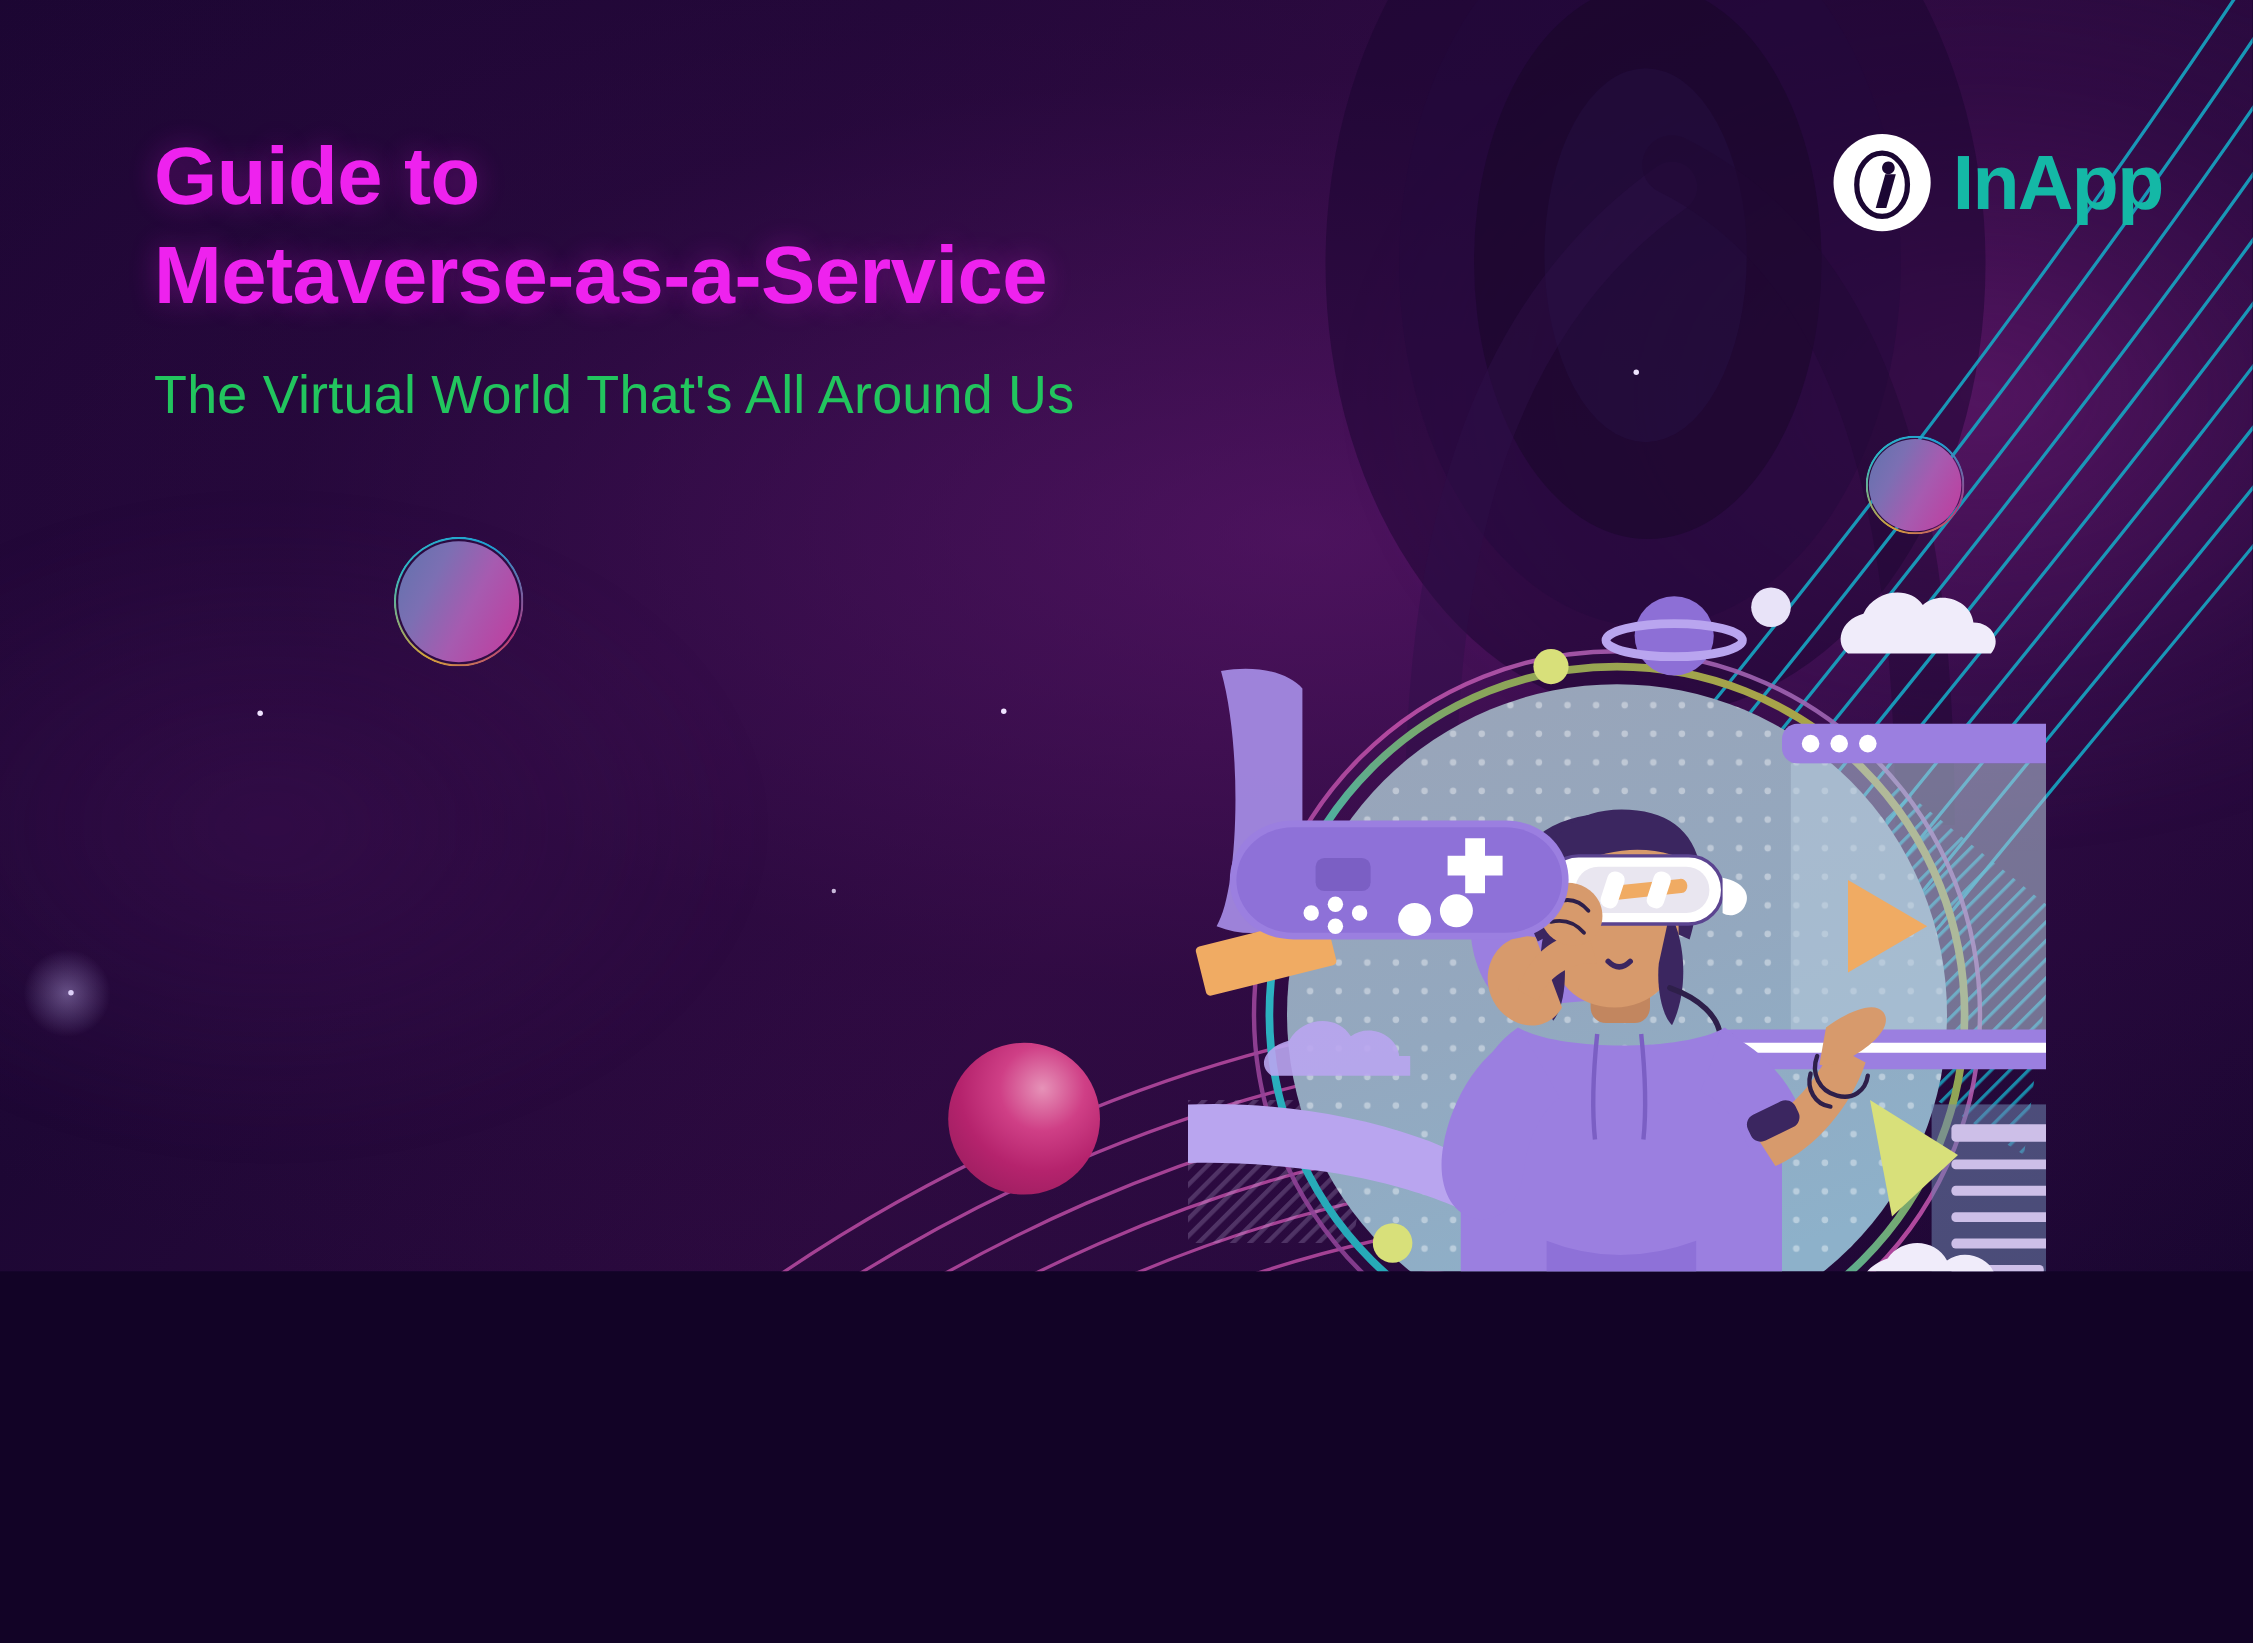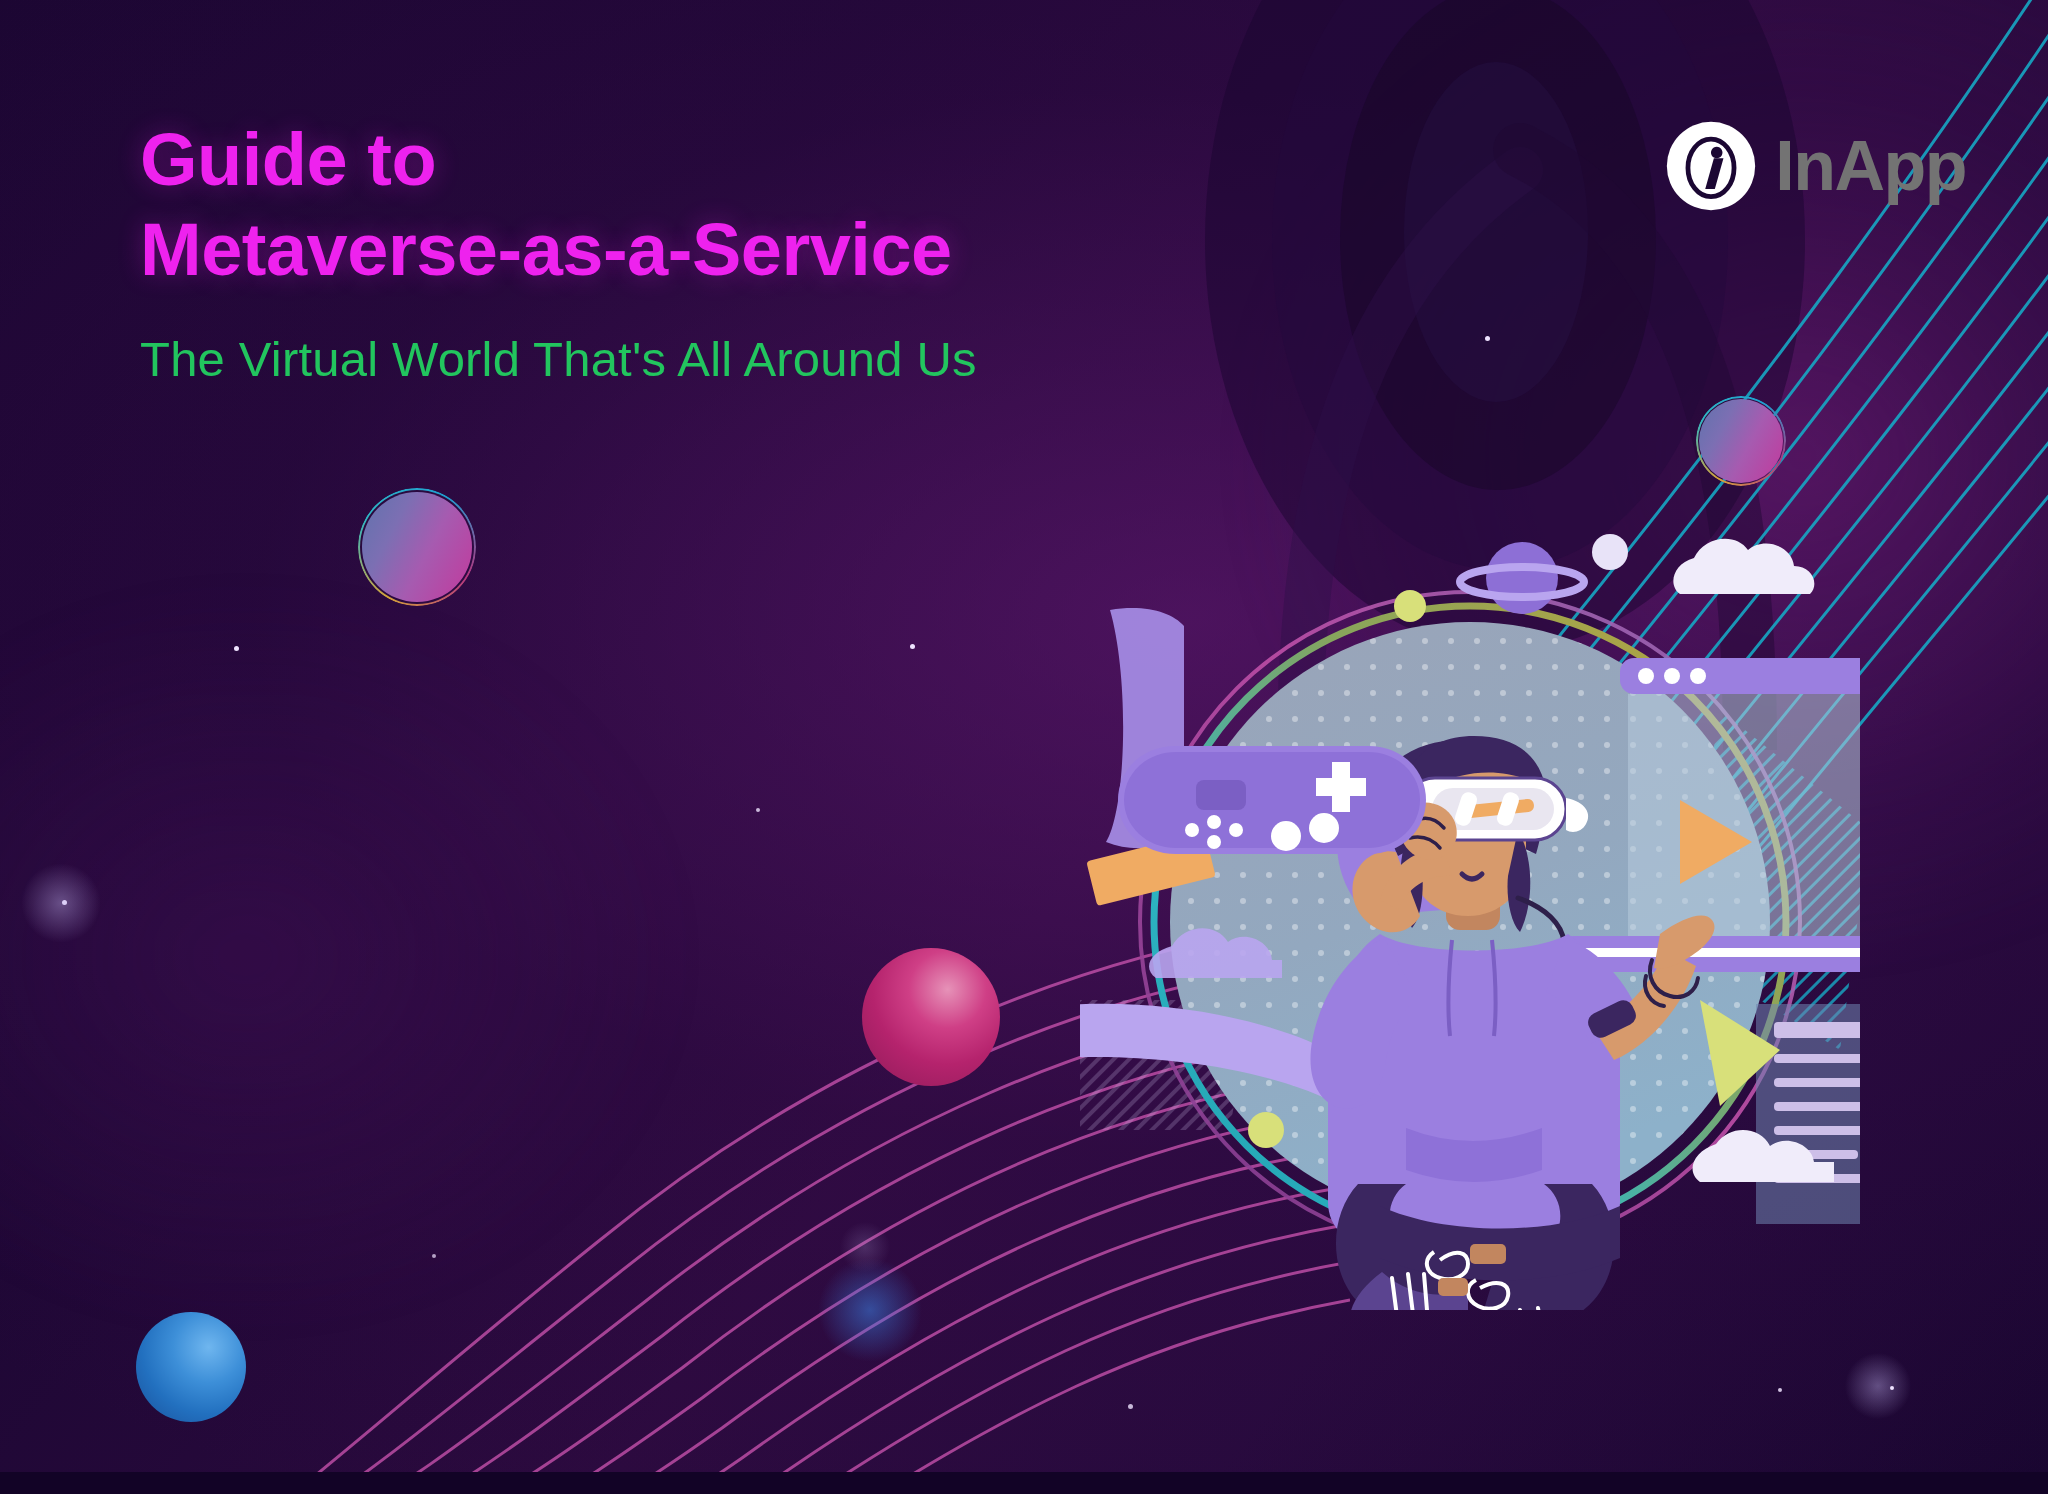--- a/index.html
+++ b/index.html
@@ -1,20 +1,20 @@
 <!DOCTYPE html>
 <html><head>
 <meta charset="utf-8">
 <style>
   html,body{margin:0;padding:0;background:#120326;}
   *{box-sizing:border-box;}
 
   #cover{
     position:relative;
-    width:2048px;height:1472px;
+    width:2048px;height:1156px;
     overflow:hidden;
     background:#1b0733;
     font-family:"Liberation Sans", sans-serif;
   }
 
   
   .bg-base{
     position:absolute;inset:0;
     background:
       radial-gradient(120% 95% at 58% 42%, rgba(104,26,120,0.55) 0%, rgba(60,12,78,0.30) 38%, rgba(24,6,45,0.0) 72%),
@@ -82,21 +82,21 @@
     margin:34px 0 0 0;
     letter-spacing:.2px;
   }
 
   
   .logo{
     position:absolute;right:82px;top:118px;
     display:flex;align-items:center;gap:16px;
   }
   .logo-word{
-    color:#737373;font-size:70px;font-weight:700;letter-spacing:-1.5px;line-height:1;
+    color:#14b8a6;font-size:70px;font-weight:700;letter-spacing:-1.5px;line-height:1;
   }
 
   
   .illus{position:absolute;left:1080px;top:530px;width:780px;height:780px;}
 </style>
 </head>
 <body>
 
 <div id="cover">
 

